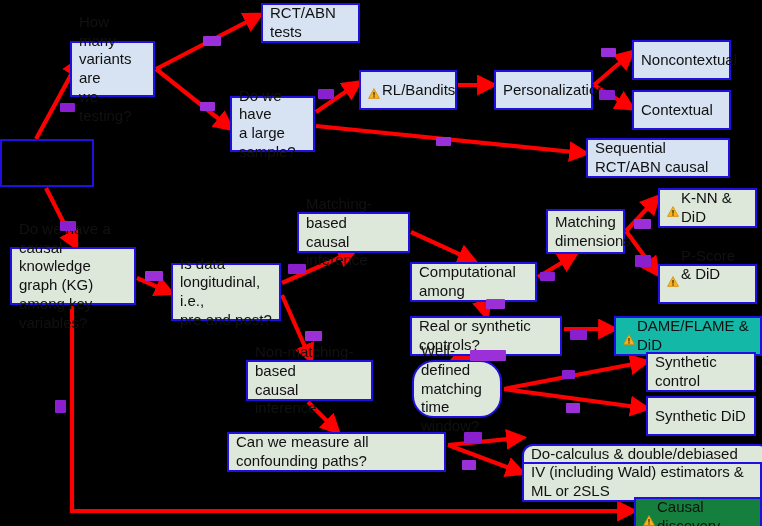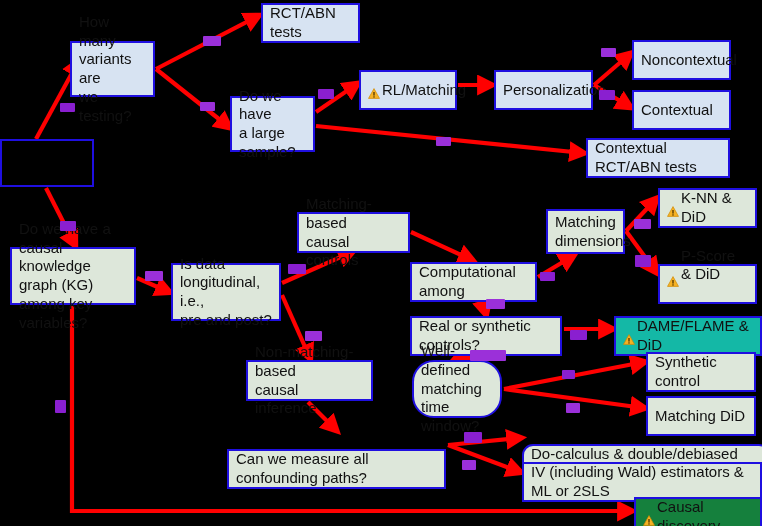--- a/index.html
+++ b/index.html
@@ -115,47 +115,47 @@
         <span class="label">Do we have
 a large
 sample?</span>
       </div>
       <div class="node fill-blue" style="left: 359px; top: 70px; width: 98px; height: 29px;">
         <span class="warn"><svg viewBox="0 0 12 11" xmlns="http://www.w3.org/2000/svg">
             <path d="M6 0.6 L11.5 10.4 L0.5 10.4 Z" fill="#F6B224" stroke="#D08A00" stroke-width="0.7"></path>
             <rect x="5.3" y="4" width="1.4" height="3.6" fill="#5a3c00"></rect>
             <rect x="5.3" y="8.3" width="1.4" height="1.3" fill="#5a3c00"></rect>
           </svg></span>
-        <span class="label">RL/Matching</span>
+        <span class="label">RL/Bandits</span>
       </div>
       <div class="node fill-blue" style="left: 494px; top: 70px; width: 99px; height: 29px;">
         <span class="label">Personalization</span>
       </div>
       <div class="node fill-blue" style="left: 632px; top: 40px; width: 99px; height: 30px;">
         <span class="label">Noncontextual</span>
       </div>
       <div class="node fill-blue" style="left: 632px; top: 90px; width: 99px; height: 30px;">
         <span class="label">Contextual</span>
       </div>
       <div class="node fill-blue" style="left: 586px; top: 138px; width: 144px; height: 30px;">
-        <span class="label">Contextual RCT/ABN tests</span>
+        <span class="label">Sequential RCT/ABN causal</span>
       </div>
       <div class="node fill-green" style="left: 10px; top: 247px; width: 126px; height: 58px;">
         <span class="label">Do we have a causal
 knowledge graph (KG)
 among key variables?</span>
       </div>
       <div class="node fill-green" style="left: 171px; top: 263px; width: 110px; height: 58px;">
         <span class="label">Is data
 longitudinal, i.e.,
 pre and post?</span>
       </div>
       <div class="node fill-green" style="left: 297px; top: 212px; width: 113px; height: 41px;">
         <span class="label">Matching-based
-causal controls</span>
+causal inference</span>
       </div>
       <div class="node fill-green" style="left: 246px; top: 360px; width: 127px; height: 41px;">
         <span class="label">Non-matching-based
 causal inference</span>
       </div>
       <div class="node fill-green" style="left: 410px; top: 262px; width: 127px; height: 29px;">
         <span class="label">Computational among</span>
       </div>
       <div class="node fill-green" style="left: 546px; top: 209px; width: 79px; height: 45px;">
         <span class="label">Matching
@@ -190,23 +190,23 @@
       </div>
       <div class="node fill-green" style="left: 412px; top: 360px; width: 90px; height: 58px; border-radius: 22px;">
         <span class="label">Well-defined
 matching time
 window?</span>
       </div>
       <div class="node fill-green" style="left: 646px; top: 352px; width: 110px; height: 26px;">
         <span class="label">Synthetic control</span>
       </div>
       <div class="node fill-green" style="left: 646px; top: 396px; width: 110px; height: 26px;">
-        <span class="label">Matching DiD</span>
-      </div>
-      <div class="node fill-green" style="left: 227px; top: 432px; width: 219px; height: 26px; margin-top: 17px;">
+        <span class="label">Synthetic DiD</span>
+      </div>
+      <div class="node fill-green" style="left: 227px; top: 432px; width: 219px; height: 26px;">
         <span class="label">Can we measure all confounding paths?</span>
       </div>
       <div class="node fill-green" style="left: 522px; top: 444px; width: 248px; height: 26px; border-radius: 11px;">
         <span class="label">Do-calculus &amp; double/debiased ML</span>
       </div>
       <div class="node fill-green" style="left: 522px; top: 462px; width: 240px; height: 26px;">
         <span class="label">IV (including Wald) estimators &amp; ML or 2SLS</span>
       </div>
       <div class="node fill-pink" style="left: 634px; top: 497px; width: 128px; height: 27px;">
         <span class="warn"><svg viewBox="0 0 12 11" xmlns="http://www.w3.org/2000/svg">

